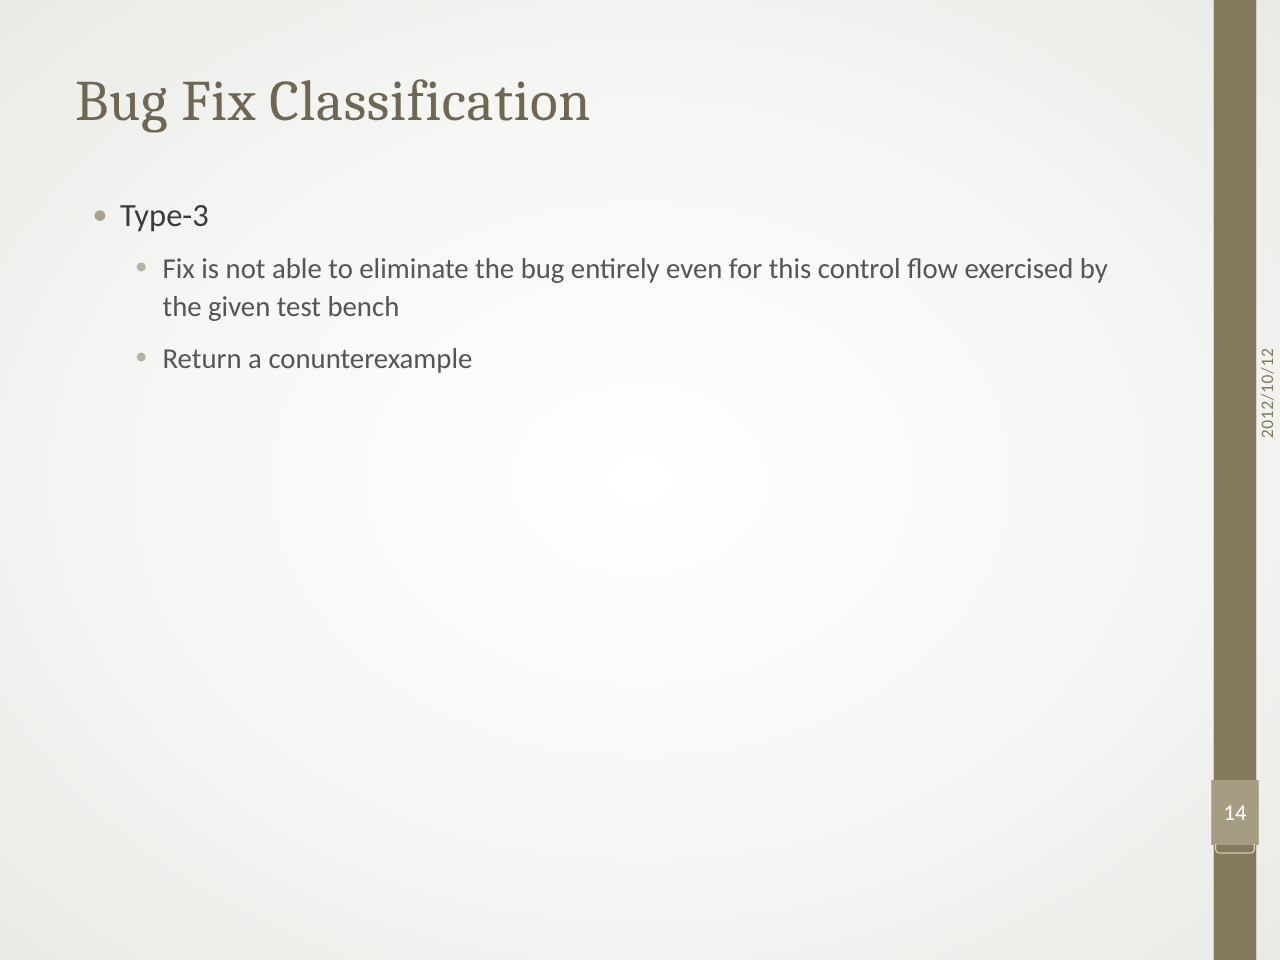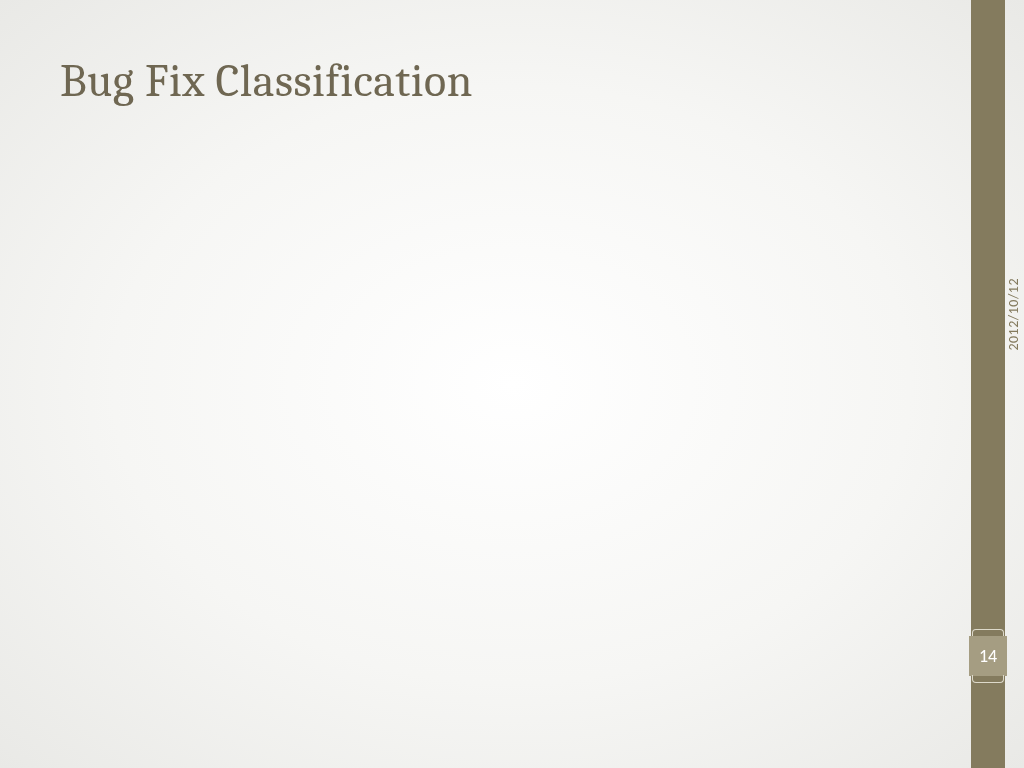--- a/index.html
+++ b/index.html
@@ -95,21 +95,21 @@
       writing-mode: vertical-rl;
       transform: rotate(180deg);
       text-align: center;
       letter-spacing: 0.5px;
     }
     .page-number-box {
       position: absolute;
       right: 17px;
       bottom: 92px;
       width: 38px;
-      height: 40px;
+      height: 52px;
       background: #a59d82;
       display: flex;
       align-items: center;
       justify-content: center;
     }
     .page-number-bracket-top,
     .page-number-bracket-bottom {
       position: absolute;
       right: 20px;
       width: 32px;
@@ -133,20 +133,25 @@
       color: #ffffff;
       font-family: Calibri, Arial, sans-serif;
       font-size: 18px;
     }
   </style>
 </head>
 <body>
 
 <div class="content-area">
   <h1 class="title">Bug Fix Classification</h1>
+  <ul class="bullet-list">
+    <li class="bullet-item-1">Type-3</li>
+    <li class="bullet-item-2">Fix is not able to eliminate the bug entirely even for this control flow exercised by the given test bench</li>
+    <li class="bullet-item-2">Return a conunterexample</li>
+  </ul>
 </div>
 
 <div class="sidebar">
   <div class="sidebar-stripe"></div>
   <div class="sidebar-date">2012/10/12</div>
   <div class="page-number-bracket-top"></div>
   <div class="page-number-box">
     <span class="page-number">14</span>
   </div>
   <div class="page-number-bracket-bottom"></div>

